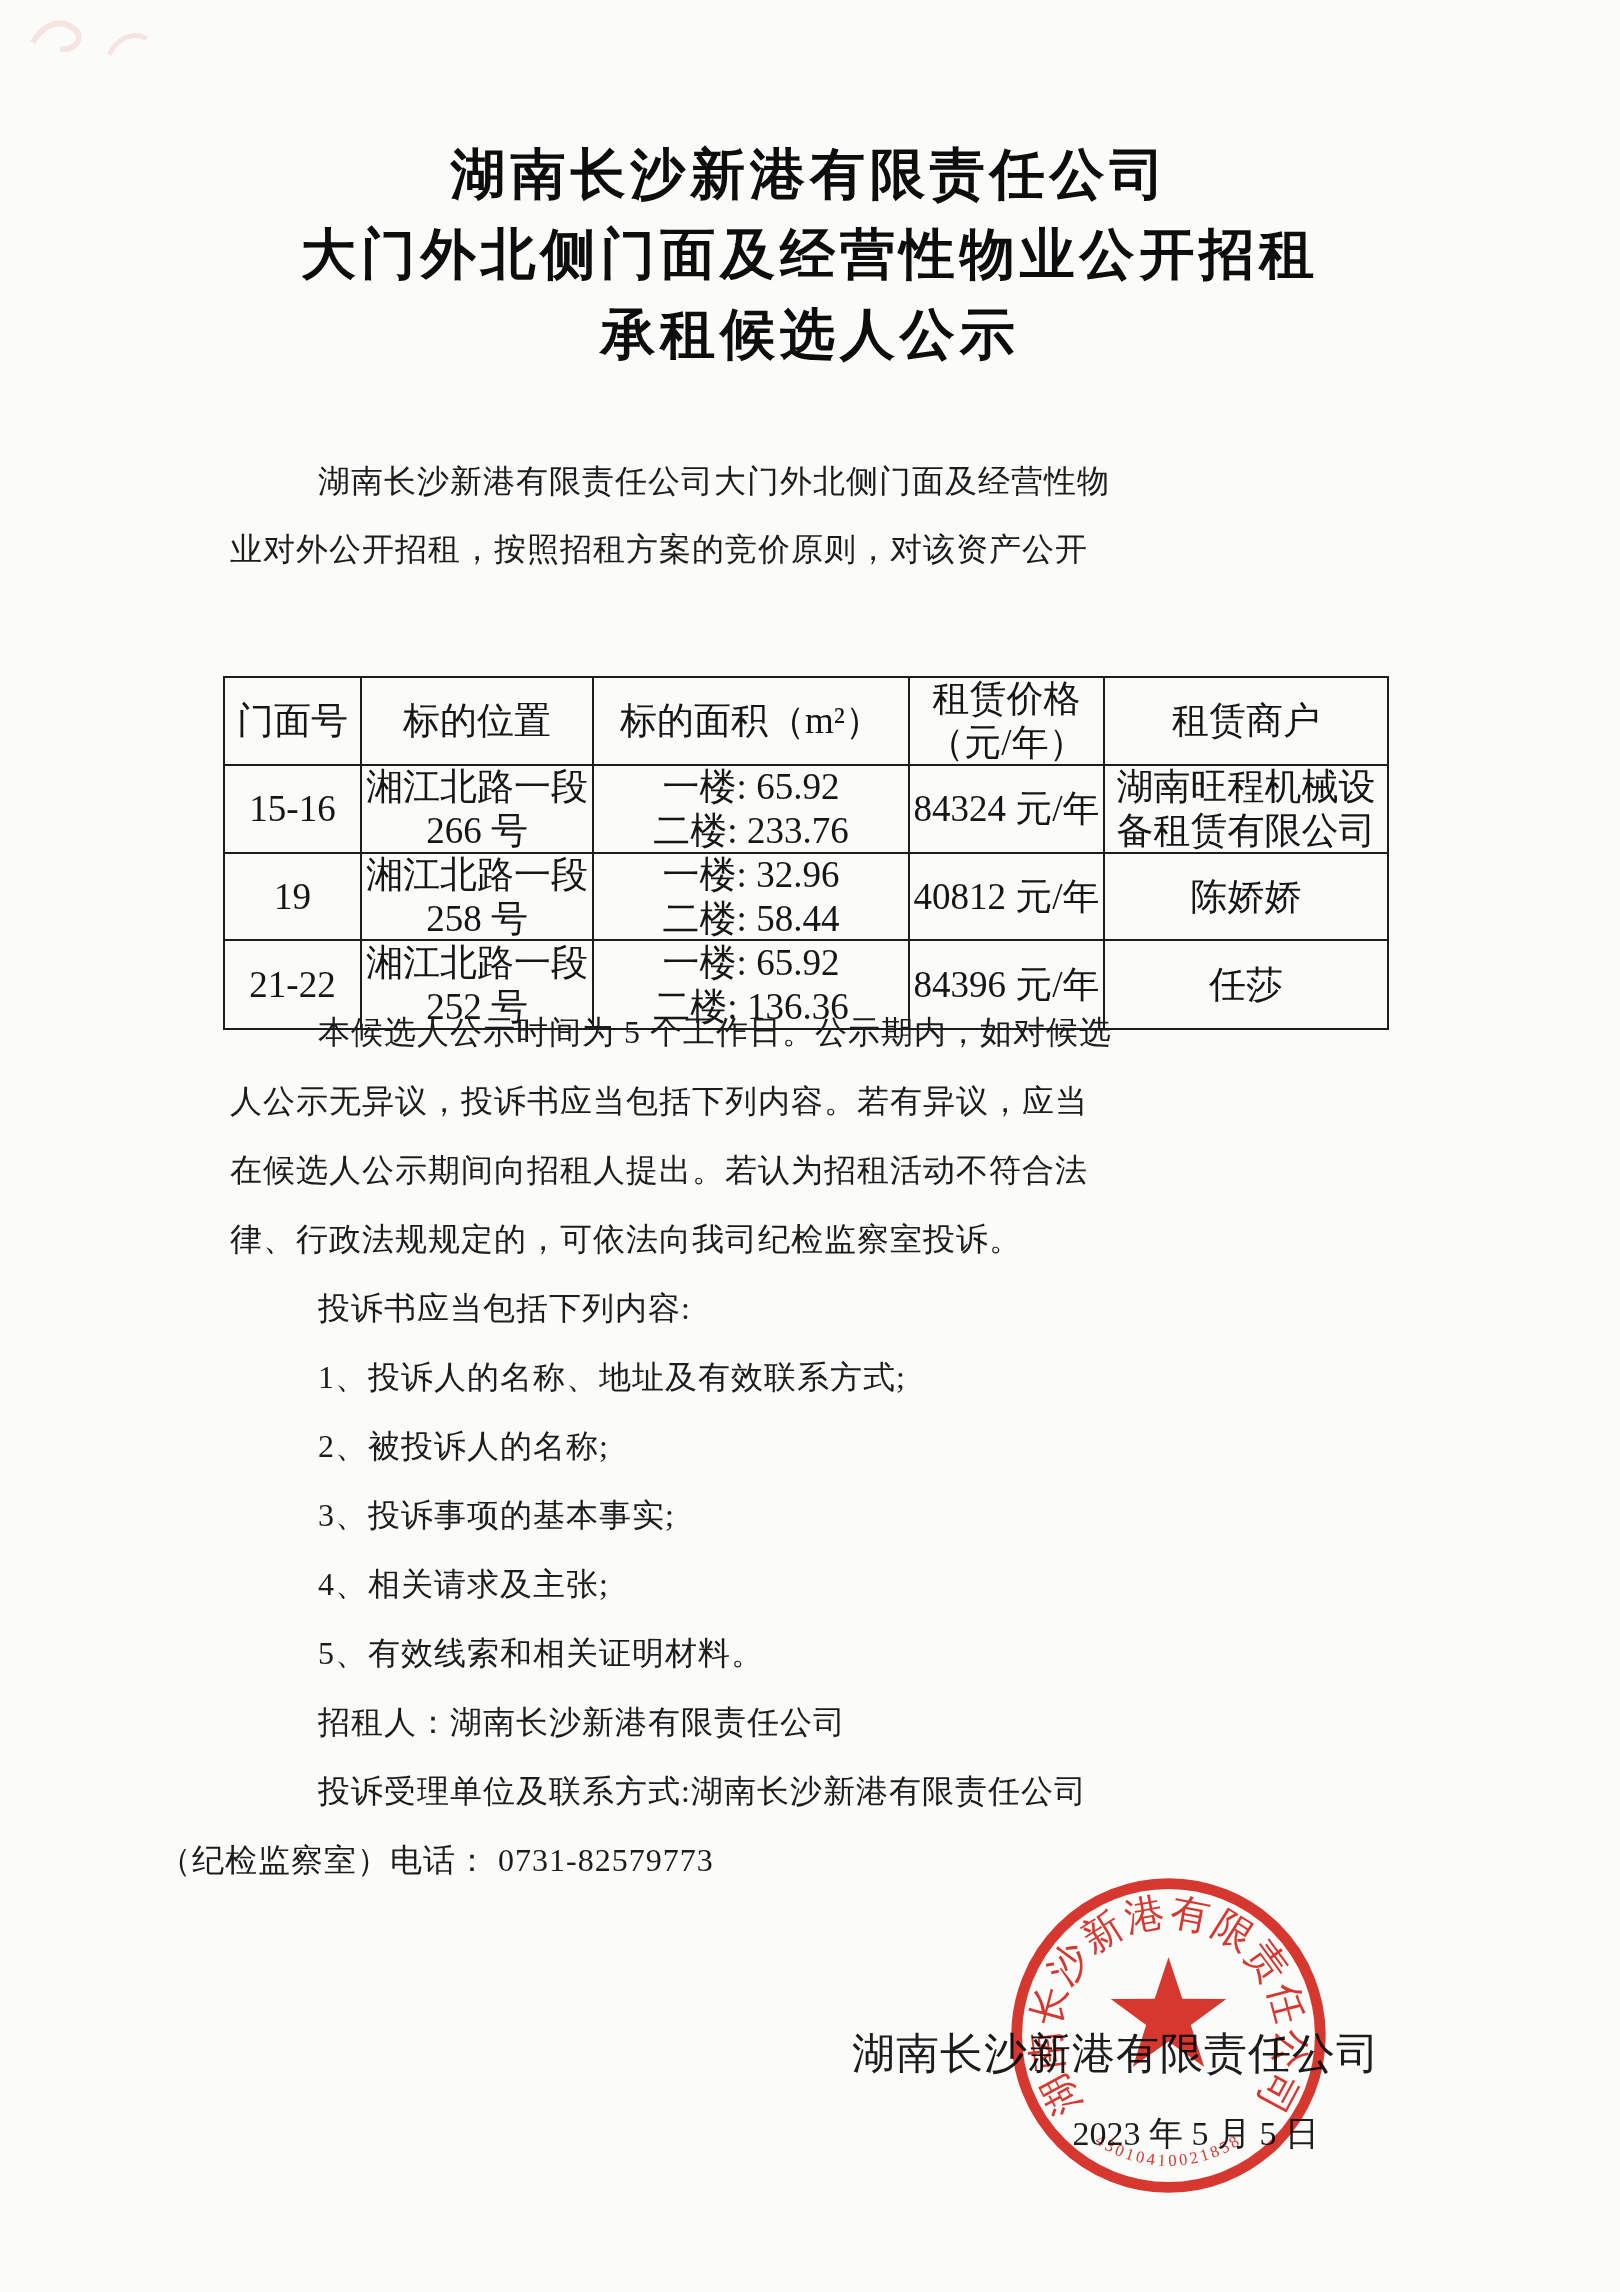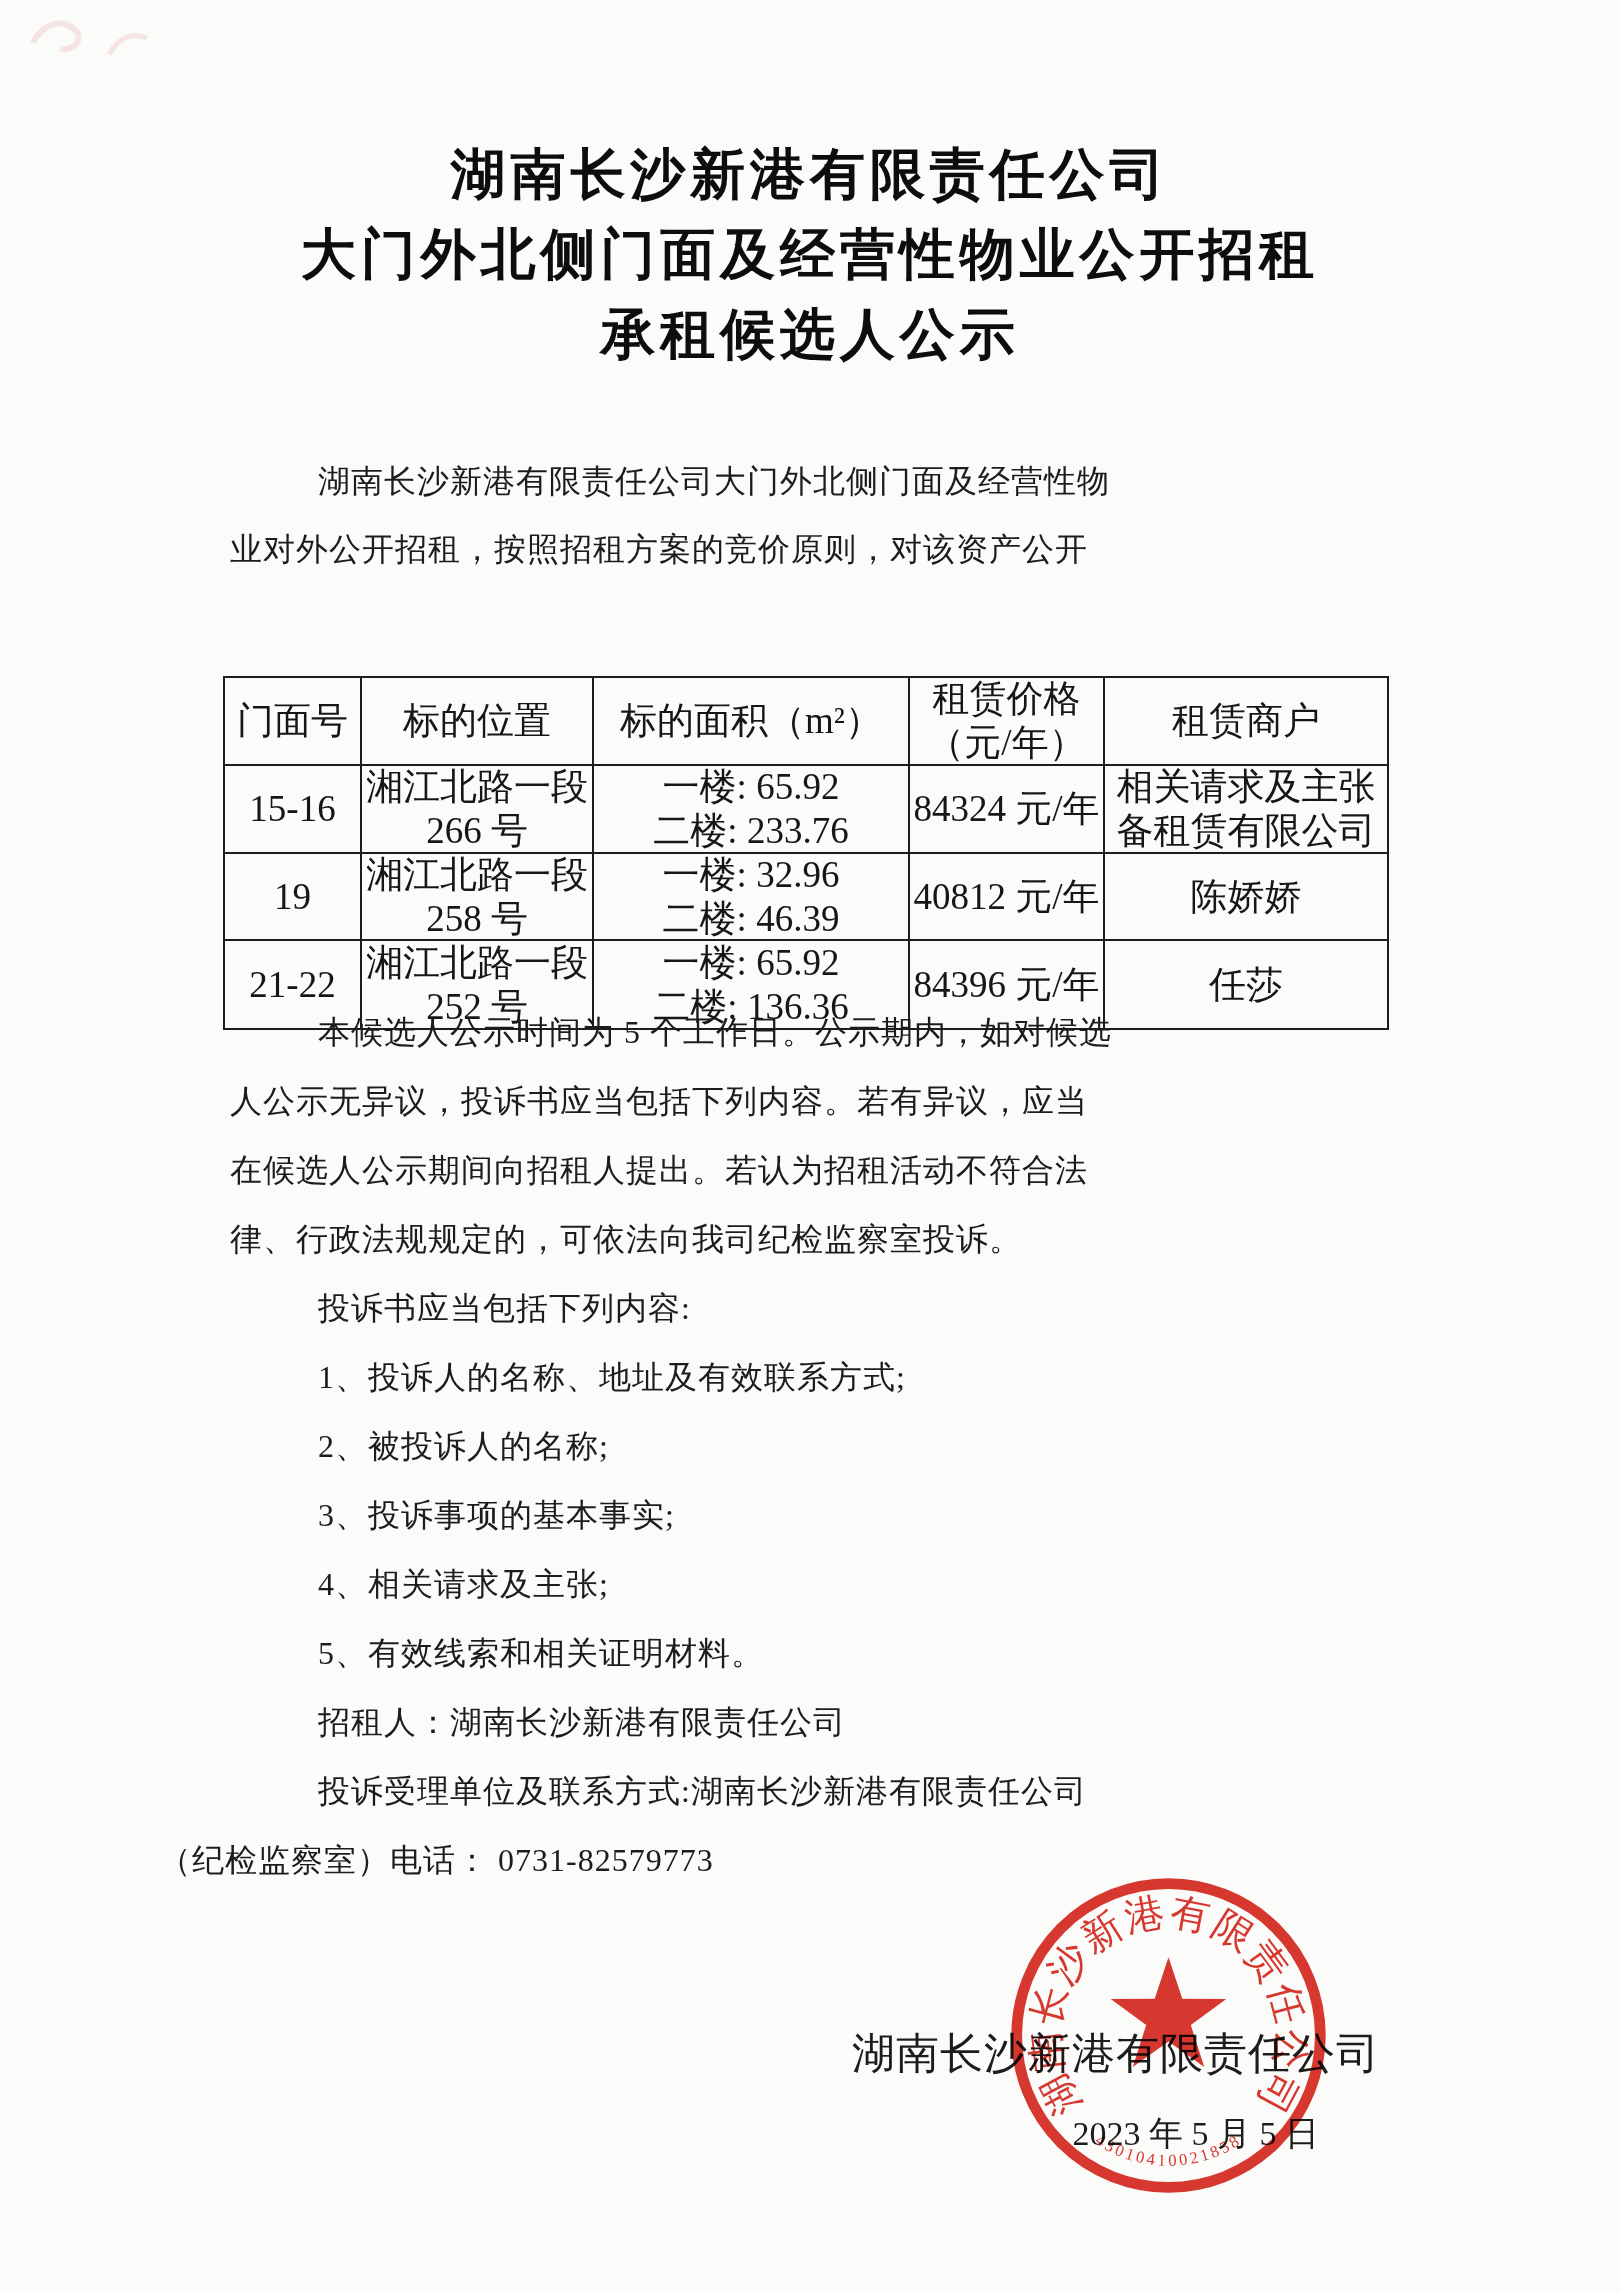--- a/index.html
+++ b/index.html
@@ -122,34 +122,34 @@
       <div class="cl">266 号</div>
     </div>
     <div class="cell">
       <div class="cl">一楼: 65.92</div>
       <div class="cl">二楼: 233.76</div>
     </div>
     <div class="cell">
         <div class="cl">84324 元/年</div>
       </div>
     <div class="cell">
-      <div class="cl">相关请求及主张</div>
+      <div class="cl">湖南旺程机械设</div>
       <div class="cl">备租赁有限公司</div>
     </div>
 
     <div class="cell">
         <div class="cl">19</div>
       </div>
     <div class="cell">
       <div class="cl">湘江北路一段</div>
       <div class="cl">258 号</div>
     </div>
     <div class="cell">
       <div class="cl">一楼: 32.96</div>
-      <div class="cl">二楼: 46.39</div>
+      <div class="cl">二楼: 58.44</div>
     </div>
     <div class="cell">
         <div class="cl">40812 元/年</div>
       </div>
     <div class="cell">
       <div class="cl">陈娇娇</div>
       <div class="cl"></div>
     </div>
 
     <div class="cell">

